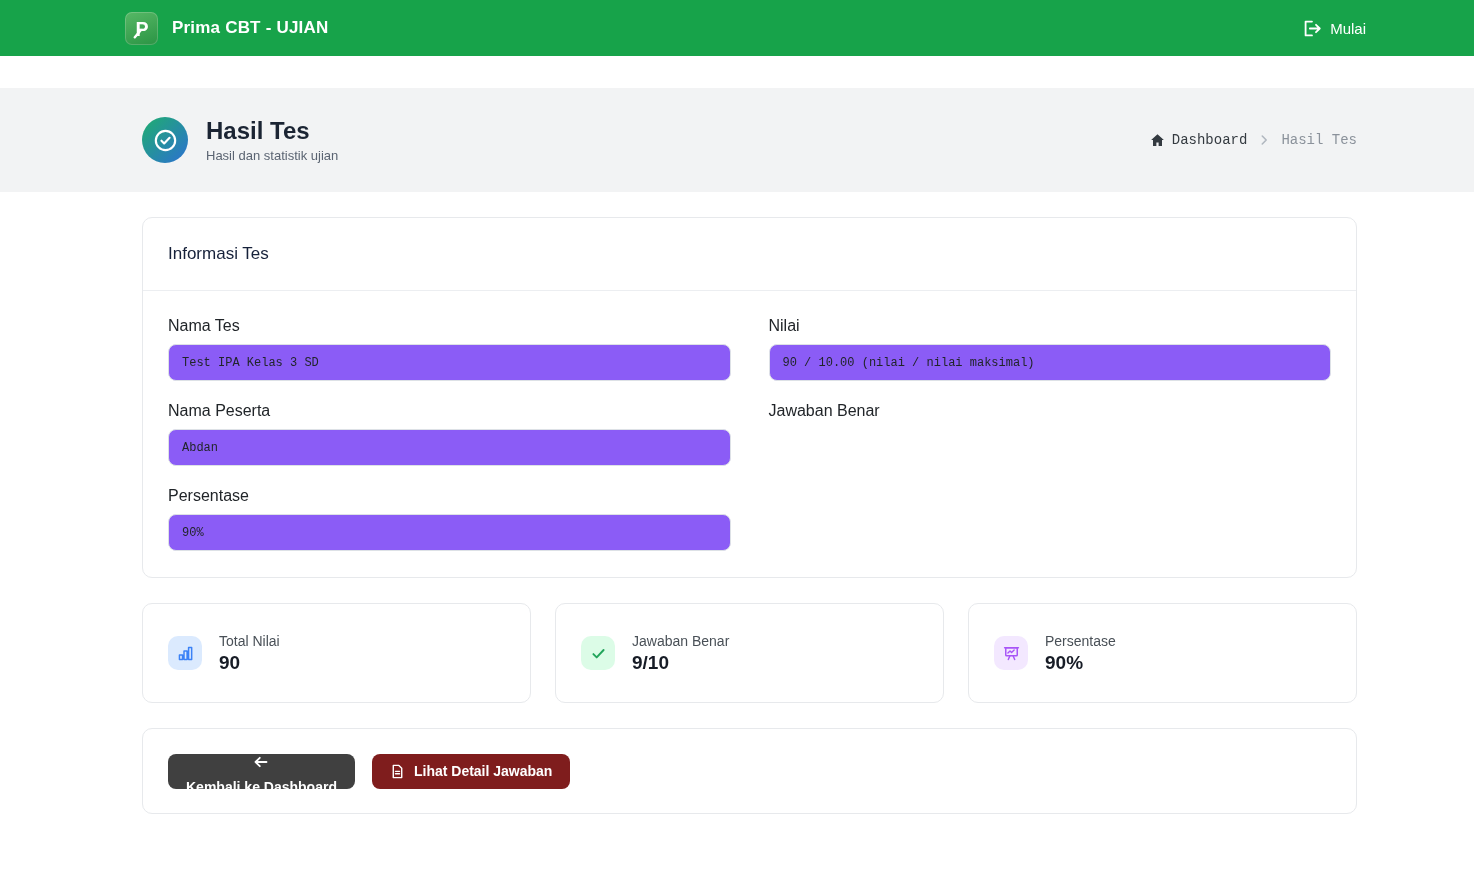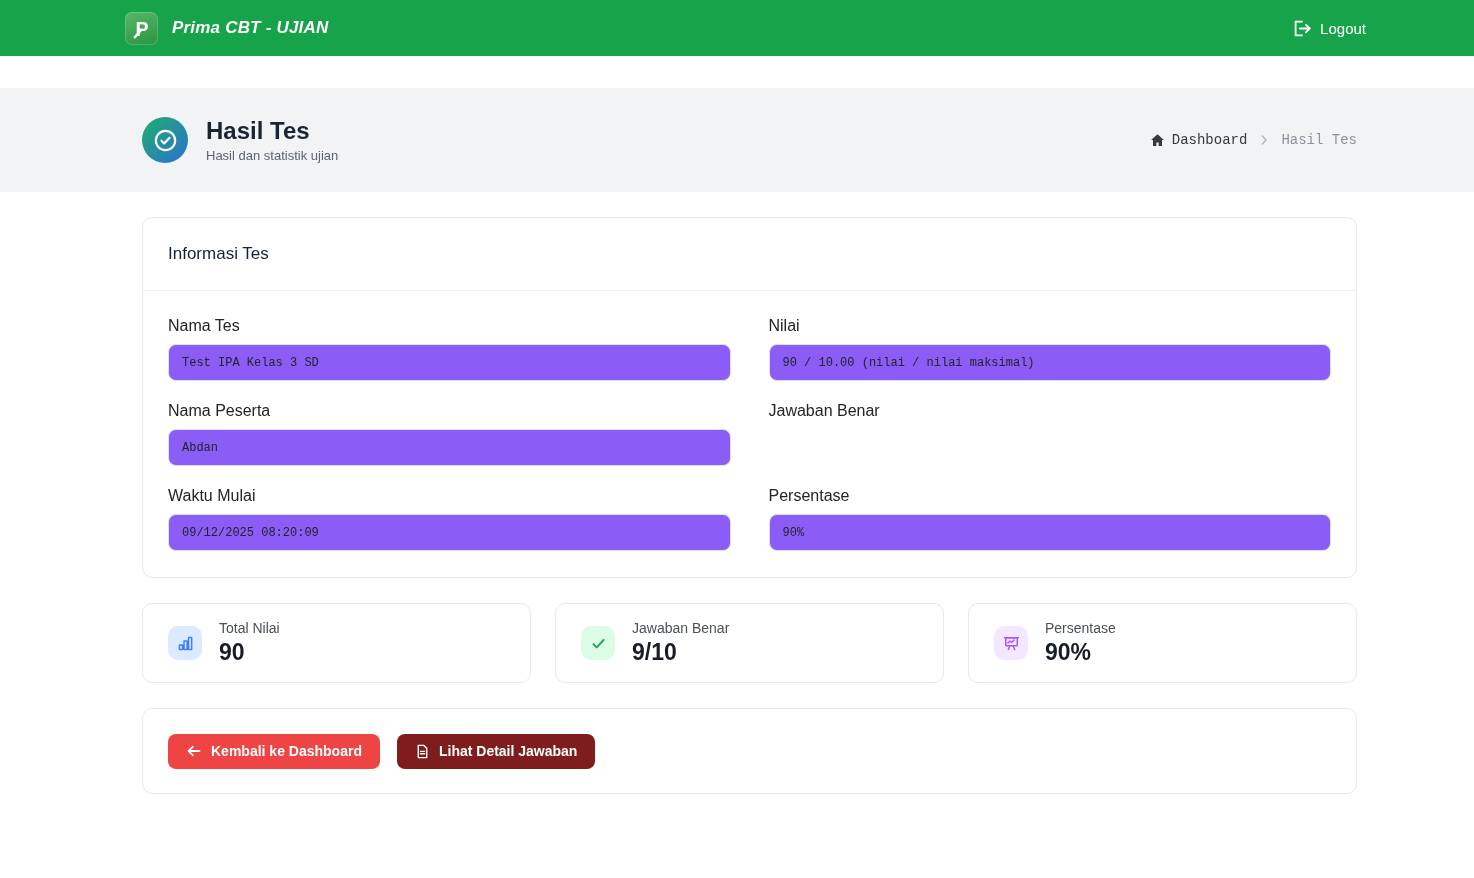--- a/index.html
+++ b/index.html
@@ -12,21 +12,21 @@
     display: flex; align-items: center; justify-content: space-between;
     padding: 0 108px 0 125px;
   }
   .brand { display: flex; align-items: center; gap: 14px; }
   .logo {
     width: 33px; height: 33px; border-radius: 7px;
     background: linear-gradient(160deg, #57b866 0%, #2a9444 100%);
     box-shadow: inset 0 0 0 1px rgba(255,255,255,.18);
     display: flex; align-items: center; justify-content: center;
   }
-  .brand-title { color: #fff; font-size: 17px; font-weight: 700; letter-spacing: .2px; font-style: italic; }
+  .brand-title { color: #fff; font-size: 17px; font-weight: 700; letter-spacing: .2px; }
   .logout-btn {
     display: flex; align-items: center; gap: 9px;
     background: transparent; border: none; cursor: pointer;
     color: #fff; font-size: 15px; font-family: inherit;
   }
 
   
   .band { height: 104px; background: #f2f3f4; display: flex; align-items: center; margin-top: 32px; }
   .container { width: 1215px; margin-left: 142px; }
   .band .container { display: flex; align-items: center; justify-content: space-between; }
@@ -62,41 +62,41 @@
     width: 100%; height: 37px;
     background: #8b5cf6; border: 1px solid #dde1e6; border-radius: 8px;
     padding: 0 13px; font-size: 12px; color: #212529;
     font-family: Liberation Mono, monospace; outline: none;
   }
 
   
   .stats-row { width: 1215px; margin: 25px 0 0 142px; display: grid; grid-template-columns: 1fr 1fr 1fr; gap: 24px; }
   .stat-card {
     background: #fff; border: 1px solid #e7e9ec; border-radius: 10px;
-    height: 80px; display: flex; align-items: center; padding: 0 25px;
+    height: 100px; display: flex; align-items: center; padding: 0 25px;
   }
   .stat-icon {
     width: 34px; height: 34px; border-radius: 10px;
     display: flex; align-items: center; justify-content: center;
     margin-right: 17px; flex: 0 0 auto;
   }
   .stat-icon.blue   { background: #dbeafe; }
   .stat-icon.green  { background: #dcfce7; }
   .stat-icon.purple { background: #f3e8ff; }
   .stat-label { font-size: 14px; color: #495057; }
-  .stat-value { font-size: 23px; font-weight: 700; color: #171c26; margin-top: 3px; }
+  .stat-value { font-size: 19px; font-weight: 700; color: #171c26; margin-top: 3px; }
 
   
   .actions-card { height: 86px; display: flex; align-items: center; padding: 0 25px; }
   .btn {
     display: inline-flex; align-items: center; gap: 9px;
     height: 35px; padding: 0 18px; border: none; border-radius: 8px;
     font-size: 14px; font-weight: 600; color: #fff; font-family: inherit; cursor: pointer;
   }
-  .btn-secondary { background: #ef4444; margin-right: 17px; }
+  .btn-secondary { background: #404040; margin-right: 17px; flex-direction: column; }
   .btn-primary { background: #7f1d1d; }
 </style>
 </head>
 <body>
 
 <header class="topbar">
   <div class="brand">
     <div class="logo">
       <svg width="33" height="33" viewBox="0 0 32 32">
         <text x="16.5" y="23" text-anchor="middle" font-size="19" font-weight="bold" font-family="Liberation Sans, sans-serif" fill="#ffffff">P</text>
@@ -105,21 +105,21 @@
     </div>
     <div class="brand-title">Prima CBT - UJIAN</div>
   </div>
   <button class="logout-btn">
     <span style="display:flex;">
       <svg width="17" height="17" viewBox="0 0 16 16" fill="none">
         <path d="M7.5 1.5H1.5v13h6" stroke="#fff" stroke-width="1.7" stroke-linecap="round" stroke-linejoin="round"></path>
         <path d="M5.5 8h9M11.3 4.5 14.8 8l-3.5 3.5" stroke="#fff" stroke-width="1.7" stroke-linecap="round" stroke-linejoin="round"></path>
       </svg>
     </span>
-    <span>Logout</span>
+    <span>Mulai</span>
   </button>
 </header>
 
 <div class="band">
   <div class="container">
     <div class="page-head">
       <div class="page-head-icon">
         <svg width="27" height="27" viewBox="0 0 24 24" fill="none">
           <circle cx="12" cy="12" r="8.6" stroke="#fff" stroke-width="1.9"></circle>
           <path d="M8.4 12.2l2.4 2.4 4.8-5" stroke="#fff" stroke-width="1.9" stroke-linecap="round" stroke-linejoin="round"></path>
@@ -165,24 +165,20 @@
           <input type="text" readonly="" value="90 / 10.00 (nilai / nilai maksimal)" style="">
         </div>
         <div class="field">
           <label>Nama Peserta</label>
           <input type="text" readonly="" value="Abdan" style="">
         </div>
         <div class="field">
           <label>Jawaban Benar</label>
         </div>
         <div class="field">
-          <label>Waktu Mulai</label>
-          <input type="text" readonly="" value="09/12/2025 08:20:09" style="">
-        </div>
-        <div class="field">
           <label>Persentase</label>
           <input type="text" readonly="" value="90%" style="">
         </div>
       </div>
     </div>
   </section>
 </div>
 
 <div class="stats-row">
   <div class="stat-card">

